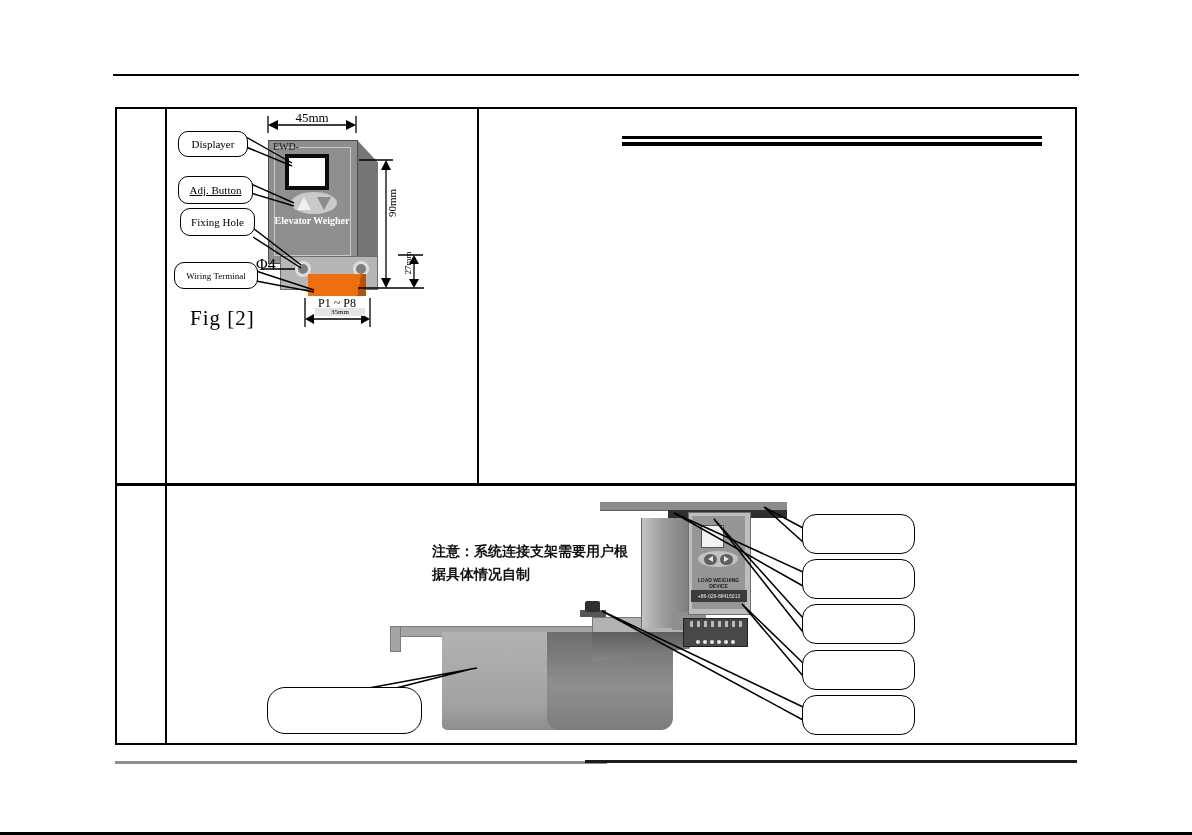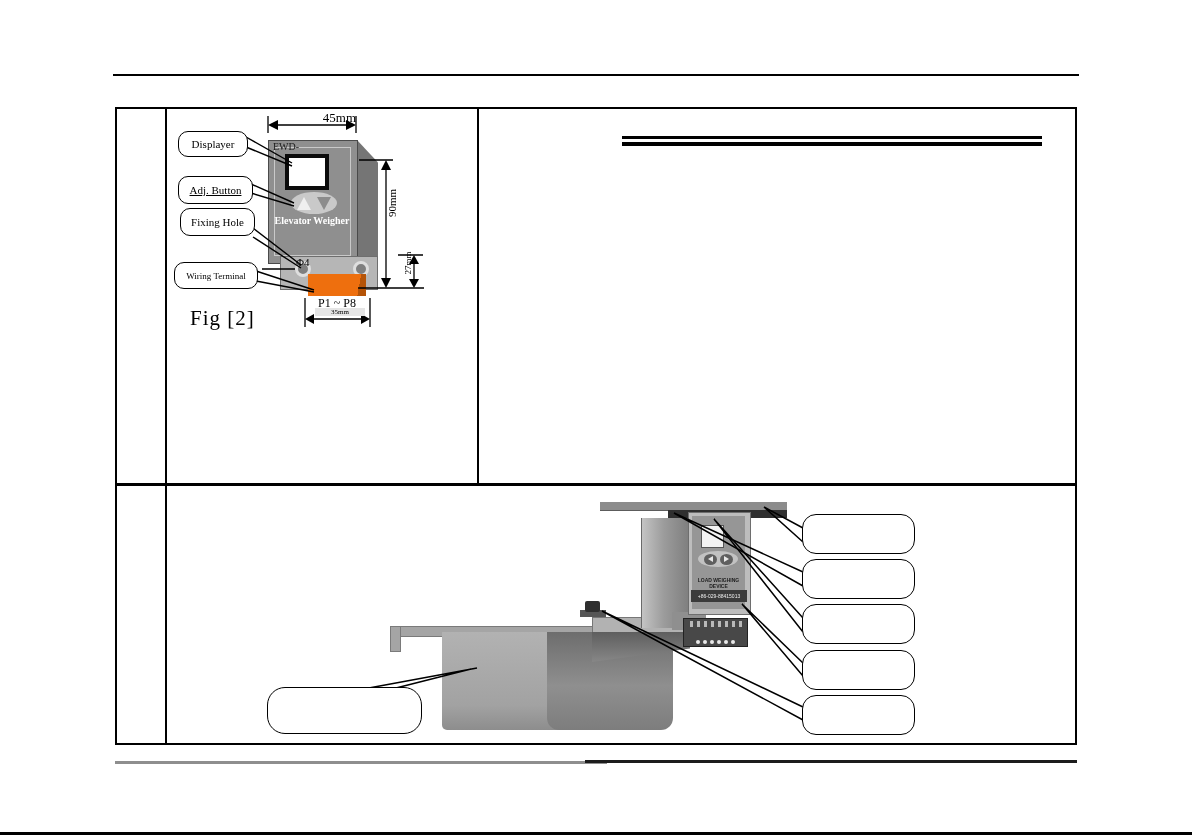--- a/index.html
+++ b/index.html
@@ -53,24 +53,24 @@
   .tri-up{width:0;height:0;border-left:7px solid transparent;border-right:7px solid transparent;
           border-bottom:13px solid #efefef;}
   .tri-down{width:0;height:0;border-left:7px solid transparent;border-right:7px solid transparent;
             border-top:13px solid #8c8c8c;}
   .dev-name{left:268px;top:215px;width:88px;text-align:center;color:#fff;
             font-family:"Liberation Serif",serif;font-weight:bold;font-size:10px;z-index:5;}
   .terminal-range{left:302px;top:296px;width:70px;text-align:center;
                   font-family:"Liberation Serif",serif;font-size:12px;z-index:5;}
   
   .dim{font-family:"Liberation Serif",serif;z-index:7;}
-  .dim-45{left:268px;top:110px;width:88px;text-align:right;font-size:13px;}
+  .dim-45{left:268px;top:110px;width:88px;text-align:center;font-size:13px;}
   .dim-90{left:378px;top:197px;font-size:11px;transform:rotate(-90deg);transform-origin:center;}
   .dim-27{left:396px;top:258px;font-size:9px;transform:rotate(-90deg);transform-origin:center;}
-  .dim-phi{left:256px;top:256px;font-size:11px;margin-left:40px;}
+  .dim-phi{left:256px;top:256px;font-size:16px;}
   .dim-35{left:315px;top:308px;width:50px;text-align:center;font-size:7px;background:#e5e5e5;}
   
   .note{left:432px;top:540px;width:210px;font-size:14px;font-weight:bold;
         line-height:23px;color:#111;z-index:7;}
   .top-plate{left:600px;top:502px;width:187px;height:8px;background:#8c8c8c;
              border-bottom:1px solid #5c5c5c;z-index:2;}
   .dark-bar{left:668px;top:510px;width:119px;height:8px;background:#2f2f2f;z-index:2;}
   .bracket{left:641px;top:518px;width:48px;height:110px;z-index:3;
            background:linear-gradient(90deg,#c4c4c4,#9c9c9c 45%,#7d7d7d);
            border-left:1px solid #6a6a6a;}
@@ -208,20 +208,22 @@
   </div>
   <div class="abs fig2-caption">Fig [2]</div>
 
   <div class="abs dim dim-45">45mm</div>
   <div class="abs dim dim-90">90mm</div>
   <div class="abs dim dim-27">27mm</div>
   <div class="abs dim dim-phi">Φ4</div>
   <div class="abs dim dim-35">35mm</div>
 
   <div class="abs note">
+    <div>注意：系统连接支架需要用户根</div>
+    <div>据具体情况自制</div>
   </div>
 
   <div class="abs car-plate"></div>
   <div class="abs car-lip"></div>
   <div class="abs car-box"></div>
   <div class="abs car-channel"></div>
   <div class="abs step-plate"></div>
   <div class="abs step-shadow"></div>
   <div class="abs bolt-base"></div>
   <div class="abs bolt-head"></div>

